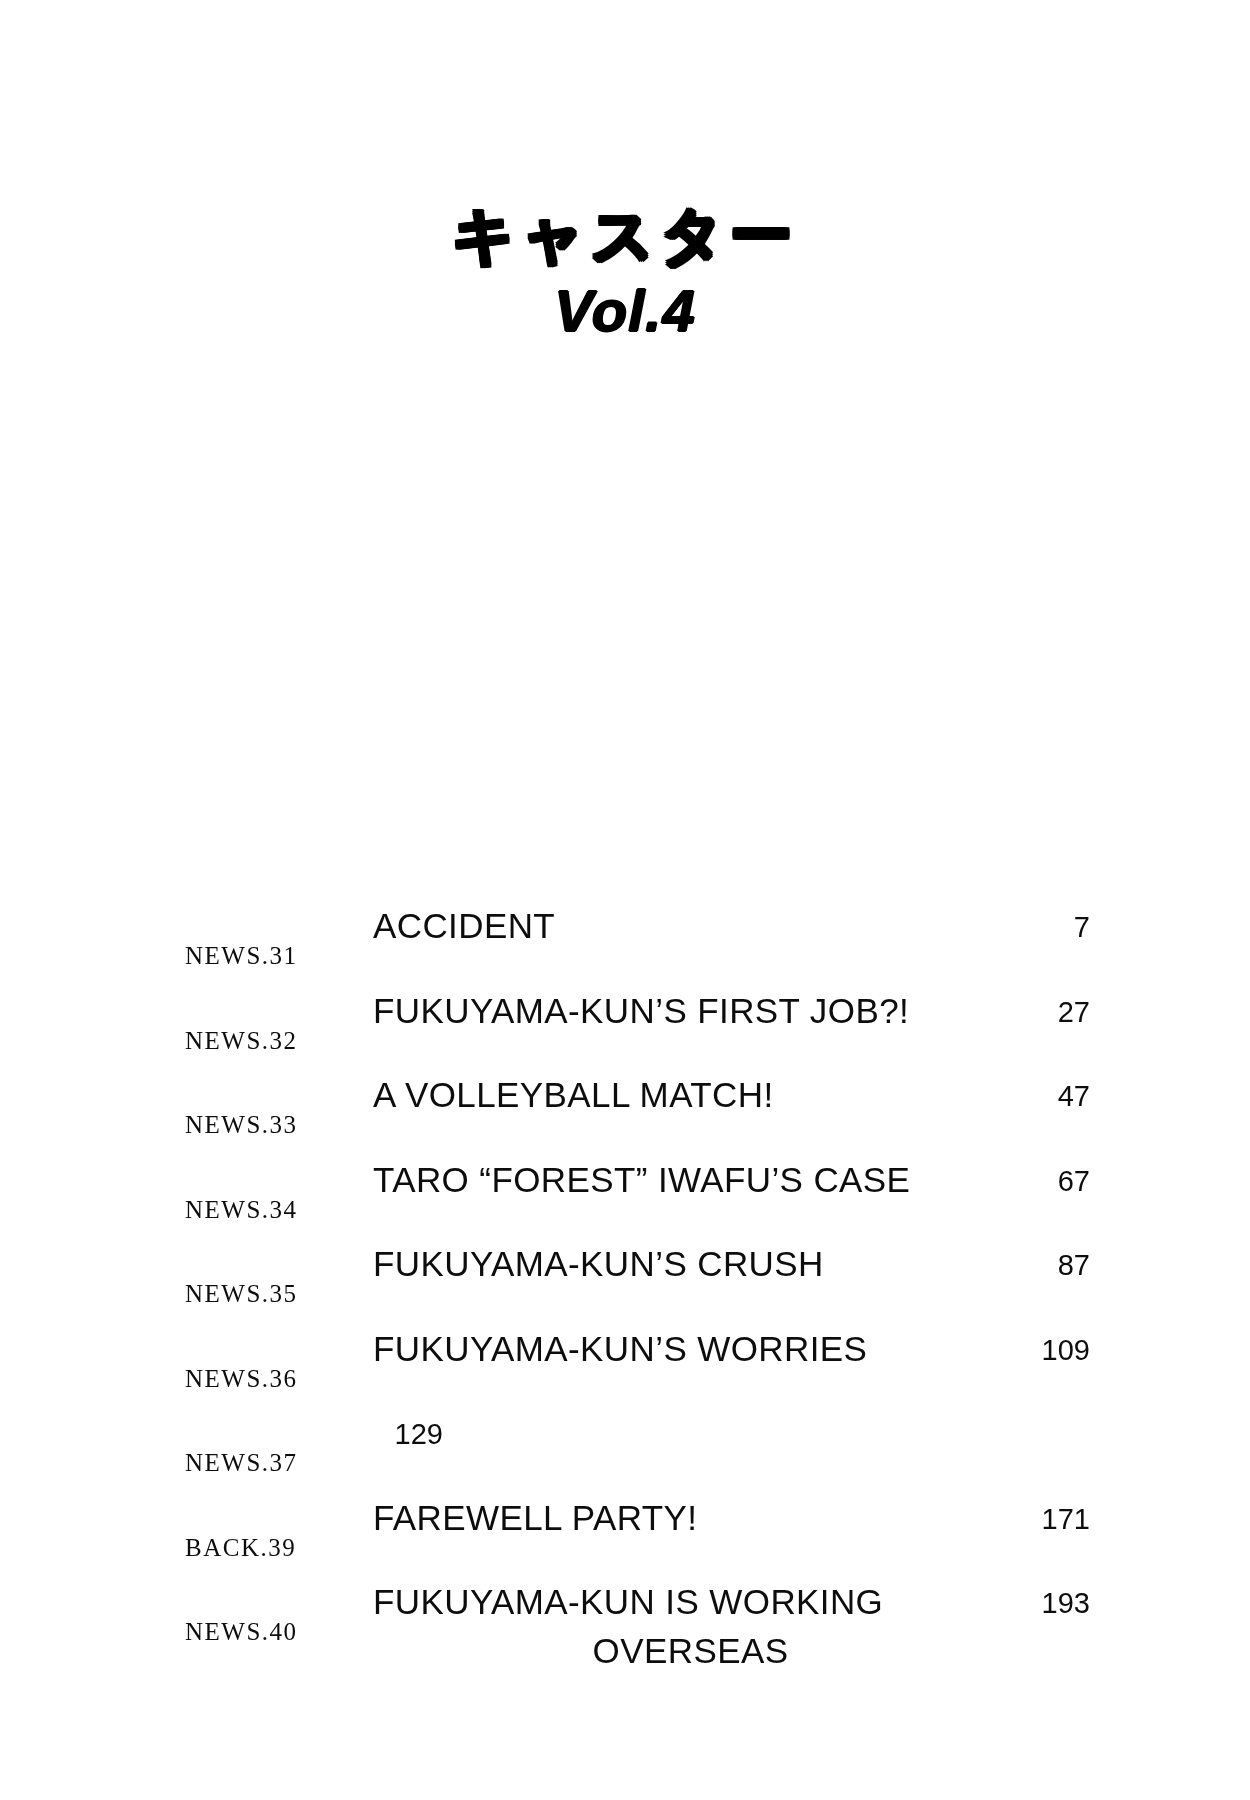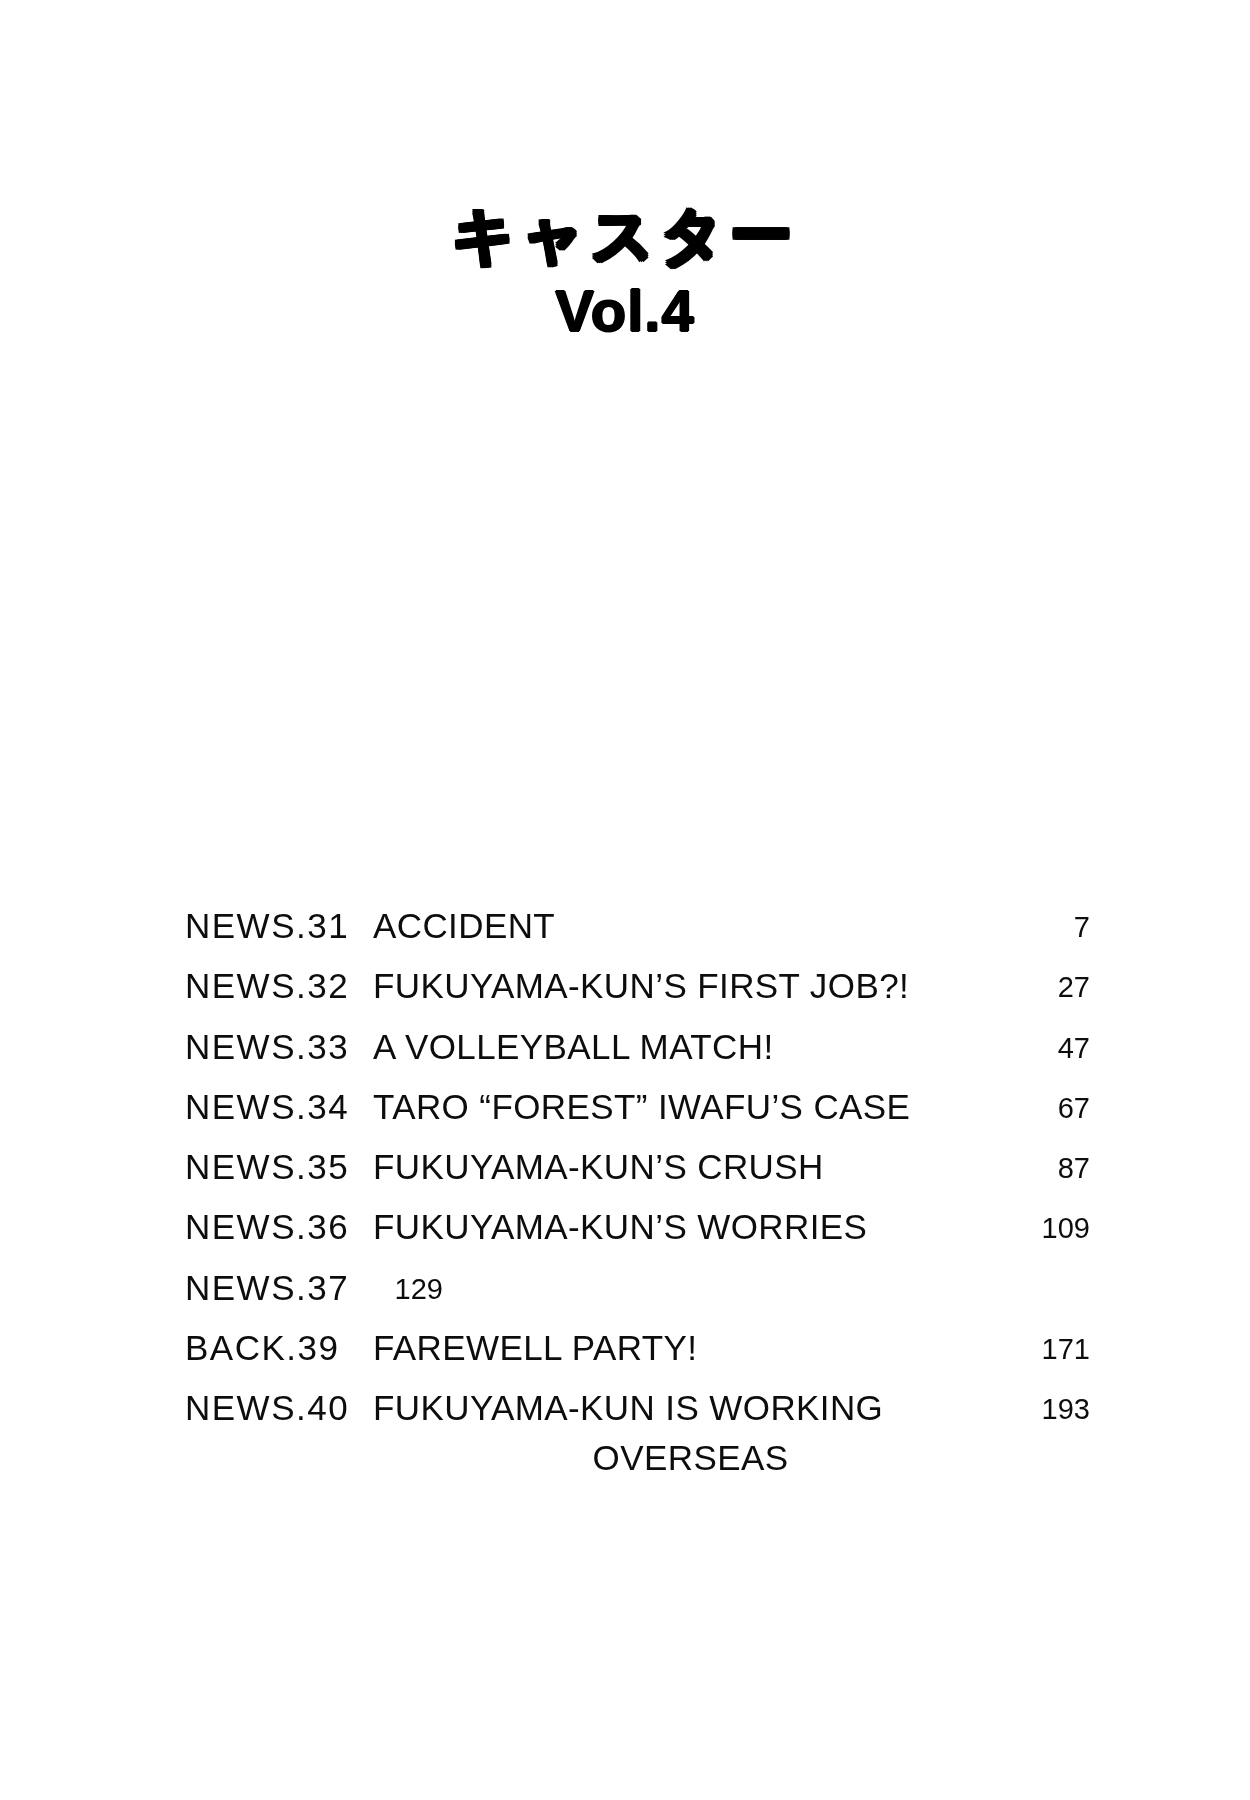--- a/index.html
+++ b/index.html
@@ -55,43 +55,45 @@
       3px 3px 0 #000, -2px -2px 0 #000, 3px -2px 0 #000, -2px 3px 0 #000;
   }
   .title-vol {
     font-family: "Liberation Sans", sans-serif;
     font-weight: bold;
     font-size: 58px;
     letter-spacing: 1px;
     margin-top: 10px;
     color: #000;
     text-shadow: 1px 0 0 #000, -1px 0 0 #000, 0 1px 0 #000, 0 -1px 0 #000;
+    font-style: italic;
   }
 
   
   .toc {
     position: absolute;
     left: 185px;
     top: 905px;
     width: 905px;
   }
   .toc-row {
     display: flex;
     align-items: flex-start;
     margin-bottom: 19px;
     line-height: 1.18;
   }
   .toc-num {
     flex: 0 0 auto;
     width: 188px;
-    font-family: Liberation Sans, sans-serif;
-    font-size: 35px;
+    font-family: Liberation Serif, serif;
+    font-size: 25px;
     font-weight: 400;
     letter-spacing: 1.5px;
     white-space: nowrap;
+    margin-top: 36px;
   }
   .toc-title {
     flex: 1 1 auto;
     font-family: "Liberation Sans", sans-serif;
     font-size: 35px;
     font-weight: 400;
     letter-spacing: 0.4px;
     padding-right: 12px;
   }
   .toc-title .second-line {

